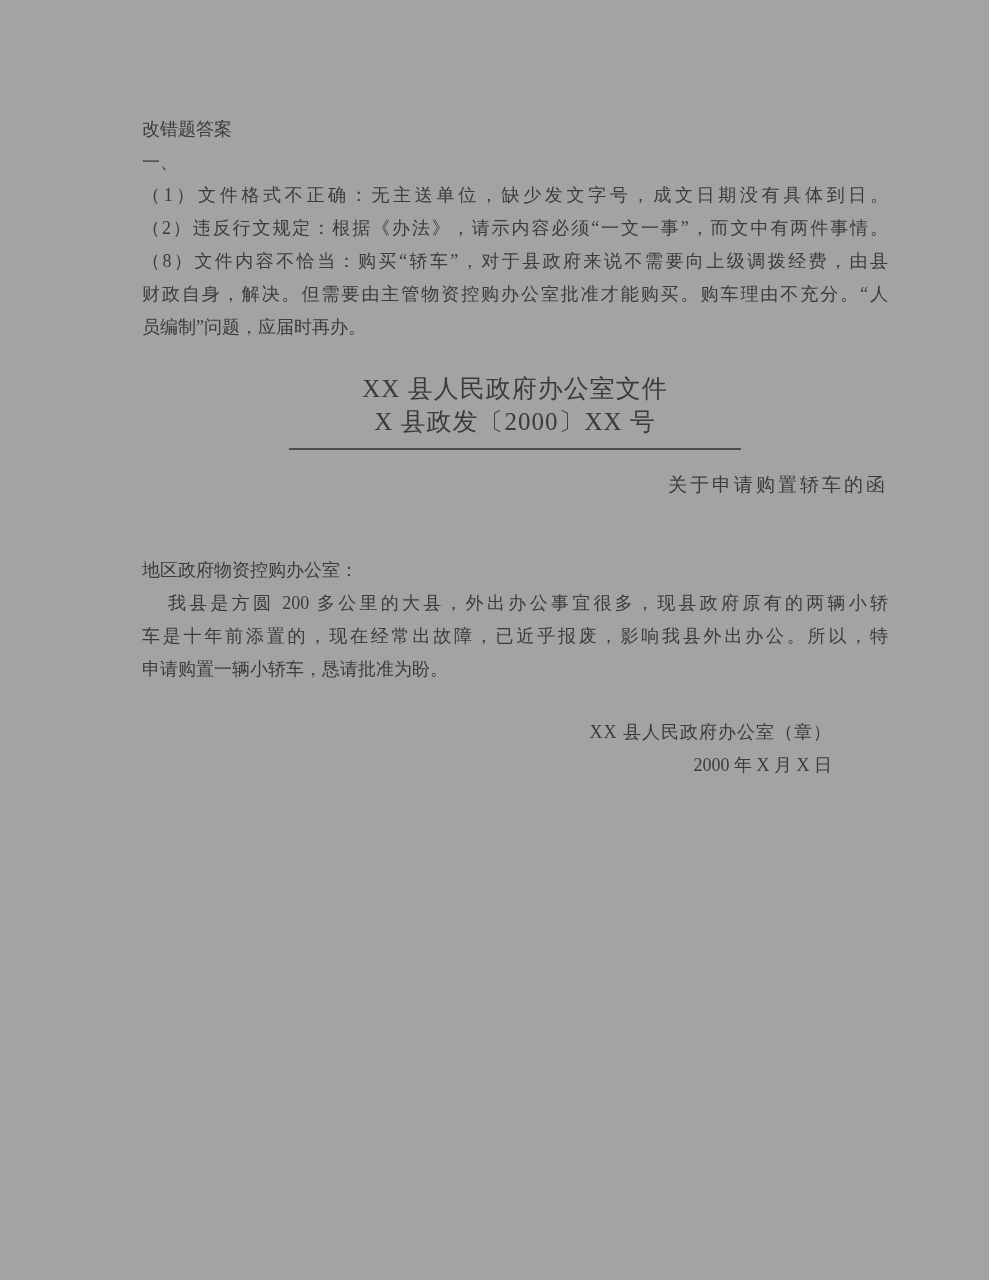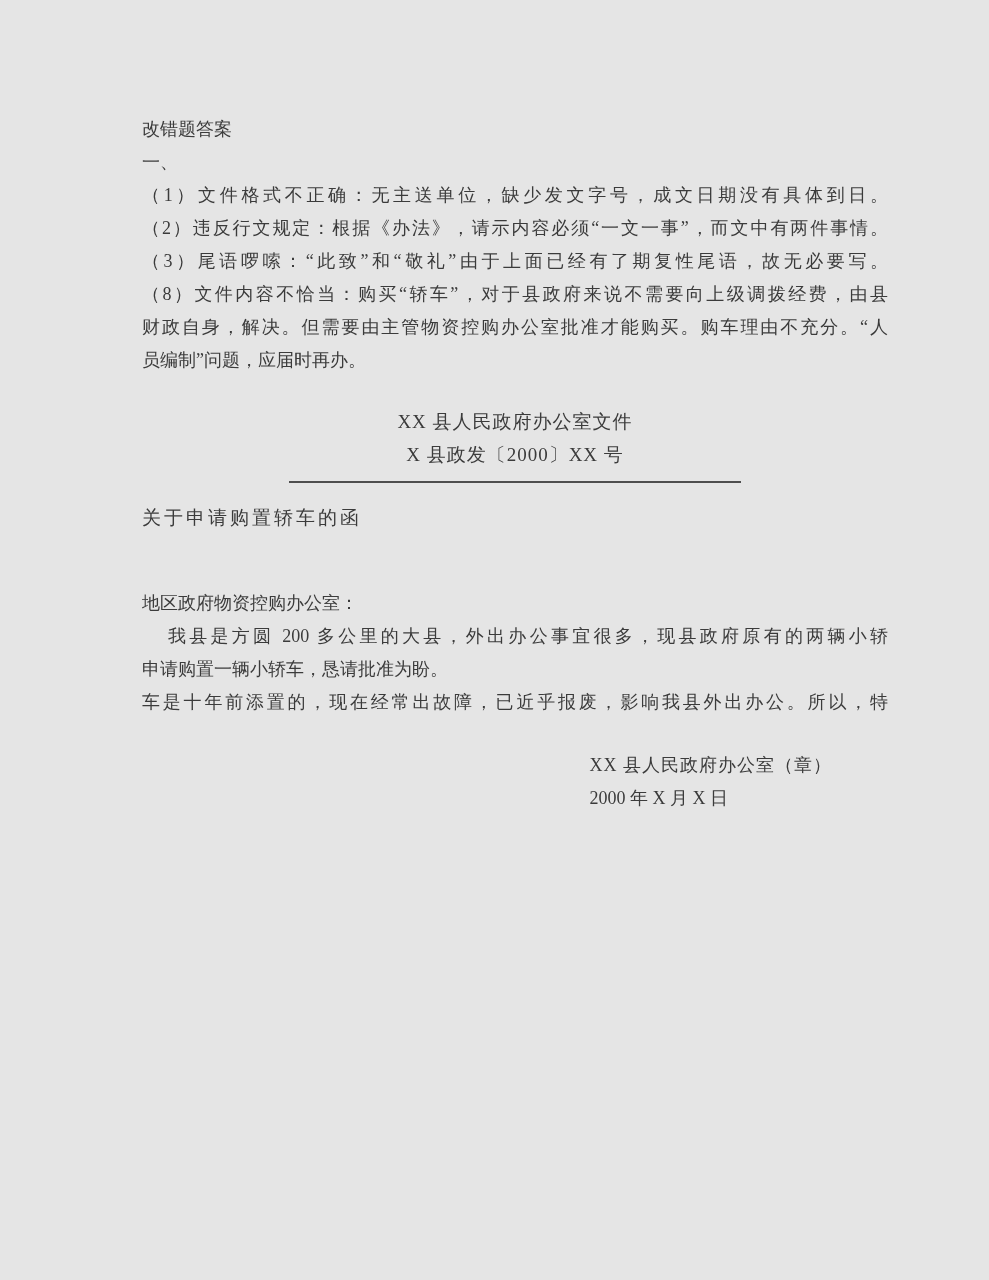--- a/index.html
+++ b/index.html
@@ -7,85 +7,82 @@
   body {
     background: #fbfbfa;
     font-family: "Liberation Serif", "DejaVu Serif", serif;
     color: #3b3b3b;
   }
   .page {
     position: relative;
     width: 989px;
     height: 1280px;
     overflow: hidden;
-    background: #e5e5e5;
+    background: #a3a3a3;
   }
   .content {
     position: absolute;
     left: 142px;
     top: 113px;
     width: 746px;
     font-size: 18px;
     line-height: 33px;
   }
   .line { white-space: normal; }
   .line.stretch {
     text-align: justify;
     text-align-last: justify;
     text-justify: inter-ideograph;
     text-justify: inter-character;
   }
   .indent { text-indent: 26px; }
   .doc-header {
     margin-top: 28px;
     text-align: center;
-    font-size: 19px;
+    font-size: 25px;
     letter-spacing: 1px;
   }
   .rule {
     display: block;
     width: 452px;
     height: 0;
     margin: 10px auto 0;
     border: none;
     border-top: 2px solid #4e4e4e;
   }
   .doc-title {
     margin-top: 18px;
-    text-align: left;
+    text-align: right;
     font-size: 19px;
     letter-spacing: 3px;
   }
   .recipient { margin-top: 53px; }
   .sig-block {
     margin-top: 30px;
     margin-left: auto;
     margin-right: 56px;
     width: fit-content;
-    text-align: left;
+    text-align: right;
   }
   .sig-line { letter-spacing: 1px; }
 </style>
 </head>
 <body>
 
 <div class="page">
   <div class="content">
 
     <div class="line">改错题答案</div>
     <div class="line">一、</div>
 
     <div>
         <div class="line stretch">（1）文件格式不正确：无主送单位，缺少发文字号，成文日期没有具体到日。</div>
       </div>
     <div>
         <div class="line stretch">（2）违反行文规定：根据《办法》，请示内容必须“一文一事”，而文中有两件事情。</div>
-      </div>
-    <div>
-        <div class="line stretch">（3）尾语啰嗦：“此致”和“敬礼”由于上面已经有了期复性尾语，故无必要写。</div>
       </div>
     <div>
         <div class="line stretch">（8）文件内容不恰当：购买“轿车”，对于县政府来说不需要向上级调拨经费，由县</div>
         <div class="line stretch">财政自身，解决。但需要由主管物资控购办公室批准才能购买。购车理由不充分。“人</div>
         <div class="line">员编制”问题，应届时再办。</div>
       </div>
 
 
     <div class="doc-header">
       <div class="line">XX 县人民政府办公室文件</div>
@@ -93,22 +90,22 @@
     </div>
 
     <hr class="rule">
 
     <div class="doc-title line">关于申请购置轿车的函</div>
 
     <div class="recipient line">地区政府物资控购办公室：</div>
 
     <div>
         <div class="line stretch indent">我县是方圆 200 多公里的大县，外出办公事宜很多，现县政府原有的两辆小轿</div>
+        <div class="line stretch">车是十年前添置的，现在经常出故障，已近乎报废，影响我县外出办公。所以，特</div>
         <div class="line">申请购置一辆小轿车，恳请批准为盼。</div>
-        <div class="line stretch">车是十年前添置的，现在经常出故障，已近乎报废，影响我县外出办公。所以，特</div>
       </div>
 
 
     <div class="sig-block">
       <div class="line sig-line">XX 县人民政府办公室（章）</div>
       <div class="line">2000 年 X 月 X 日</div>
     </div>
 
   </div>
 </div>

